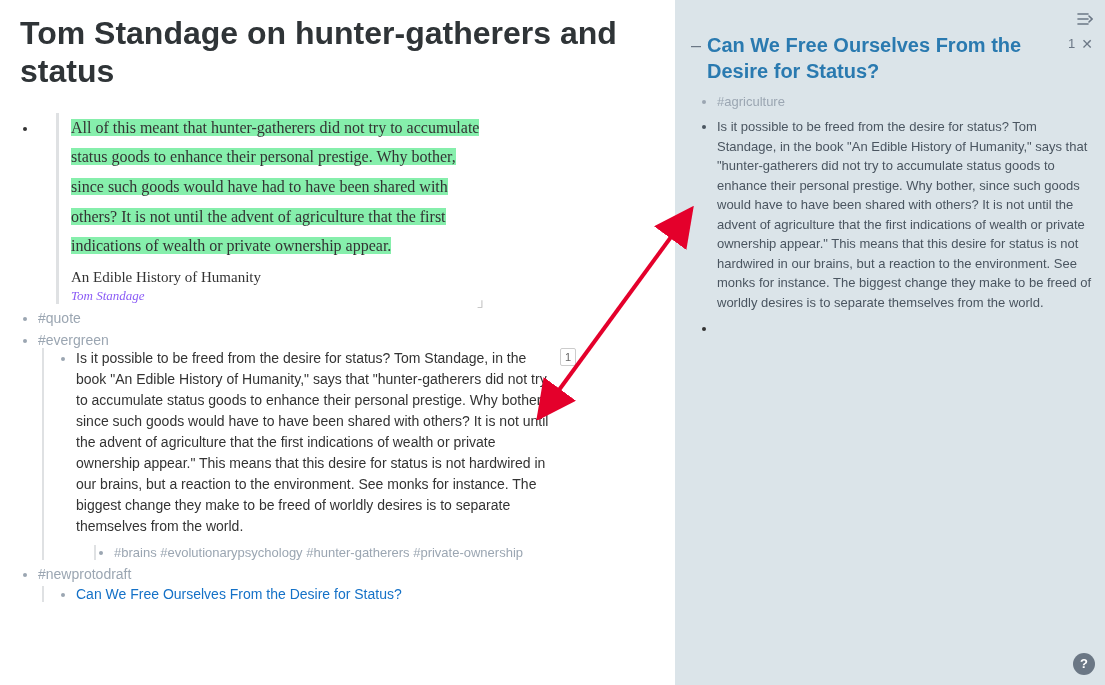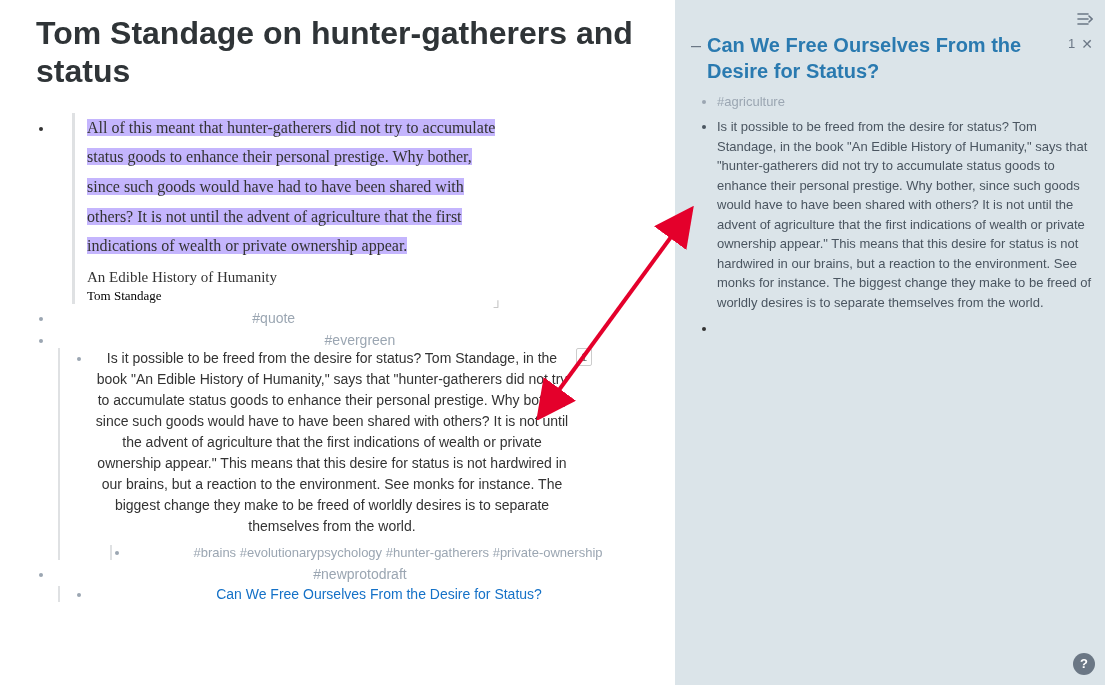--- a/index.html
+++ b/index.html
@@ -8,21 +8,21 @@
     font-size: 14px;
     color: #333;
     width: 1105px;
     height: 685px;
     overflow: hidden;
     position: relative;
     background: #fff;
   }
   .main {
     position: absolute;
-    left: 16px;
+    left: 0;
     top: 0;
     width: 670px;
     height: 685px;
     padding: 14px 20px 0 20px;
     overflow: hidden;
   }
   h1.title {
     font-size: 32px;
     font-weight: 700;
     line-height: 1.2;
@@ -43,45 +43,45 @@
     max-width: 430px;
     margin-bottom: 6px;
   }
   .quote-text {
     font-family: Georgia, "Times New Roman", serif;
     font-size: 16px;
     line-height: 1.85;
     color: #333;
   }
   .hl {
-    background: #c4b5fd;
+    background: #86efac;
   }
   .book-title {
     font-family: Liberation Serif, serif;
     font-size: 15px;
     color: #333;
     margin-top: 8px;
   }
   .author {
     font-family: Georgia, "Times New Roman", serif;
     font-size: 13px;
-    color: #000000;
+    color: #8b5cf6;
     margin-top: 2px;
+    font-style: italic;
   }
   .corner {
     float: right;
     color: #b8b8b8;
     font-size: 12px;
     margin-top: -4px;
   }
   .tag-item {
     color: #9ba6b2;
     font-size: 14px;
     list-style: disc;
-    text-align: center;
   }
   .evergreen-wrap {
     border-left: 2px solid #dfe1e3;
     margin-left: 4px;
     padding-left: 14px;
   }
   ul.inner-list {
     list-style: disc;
     padding-left: 18px;
   }

